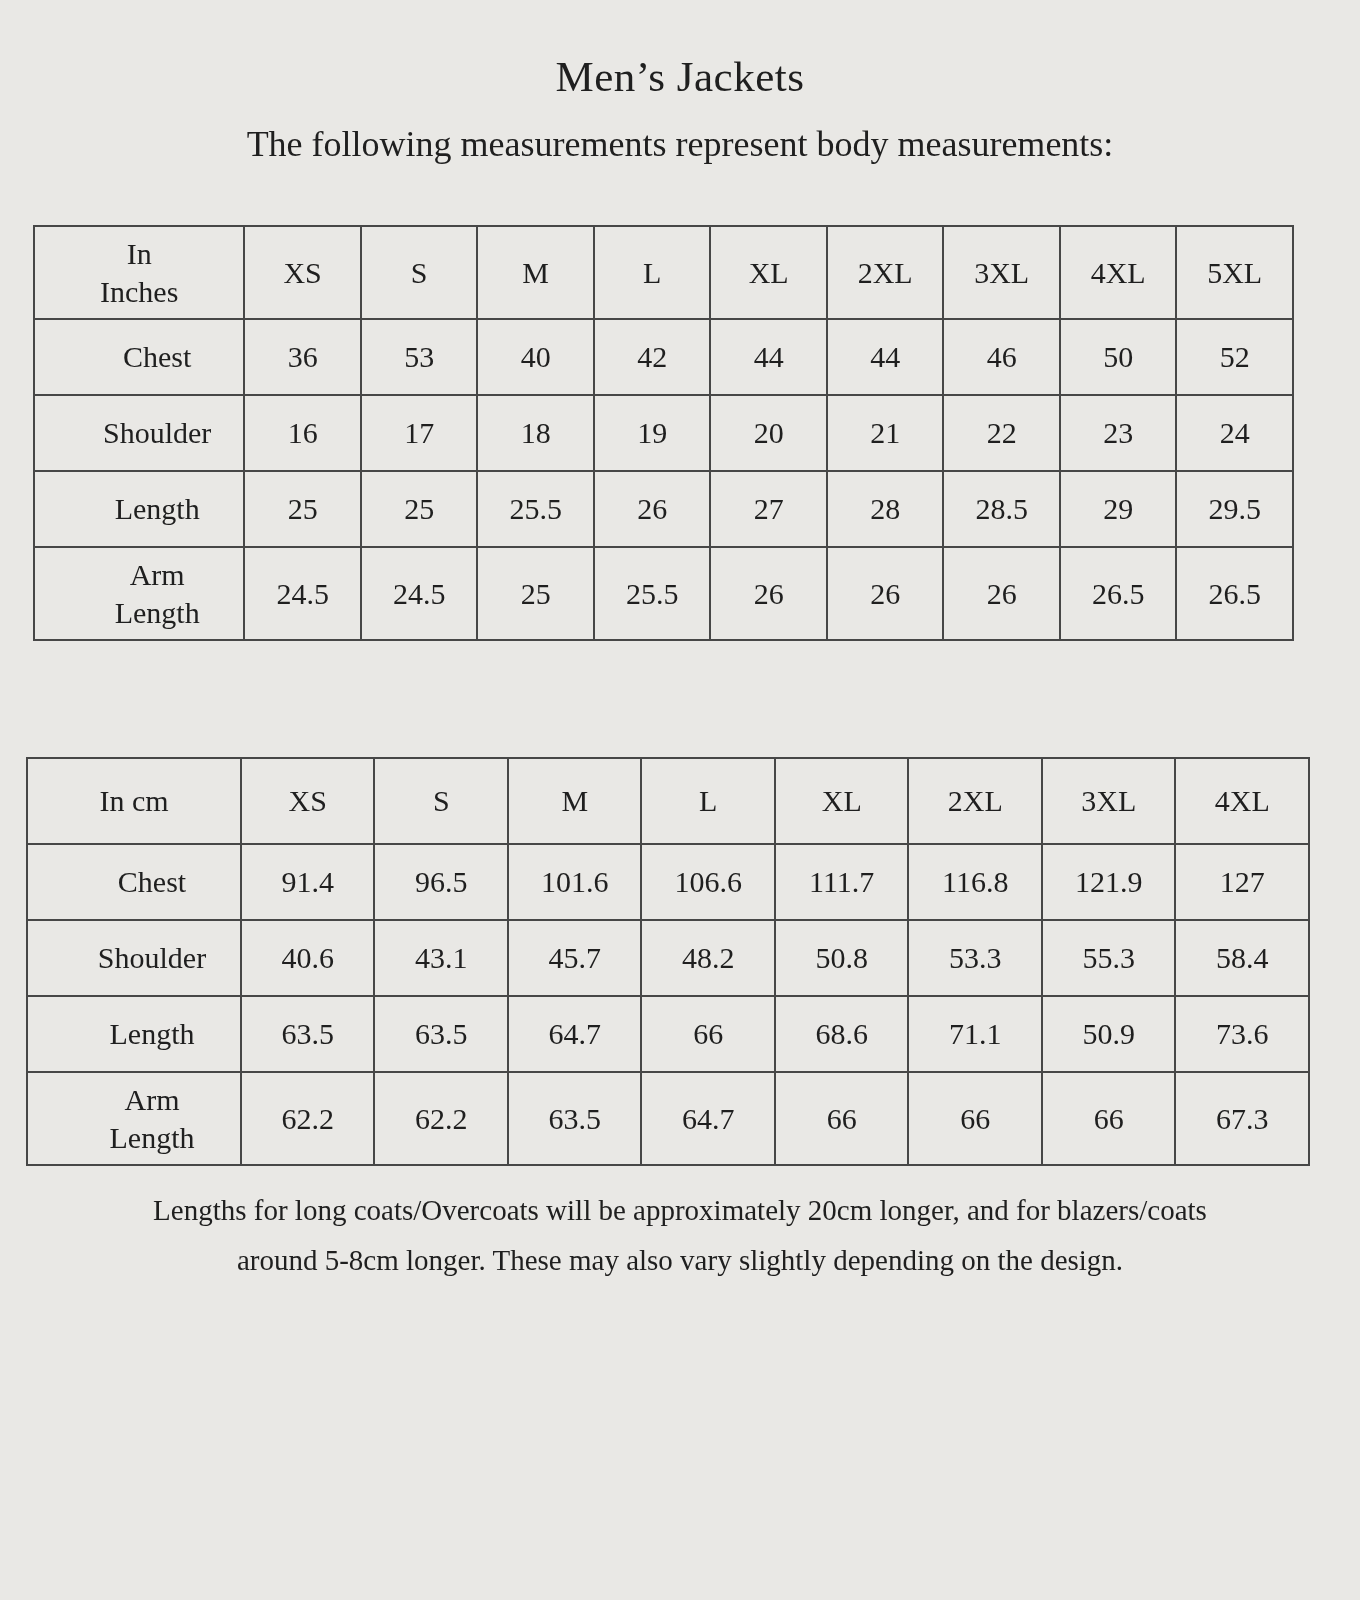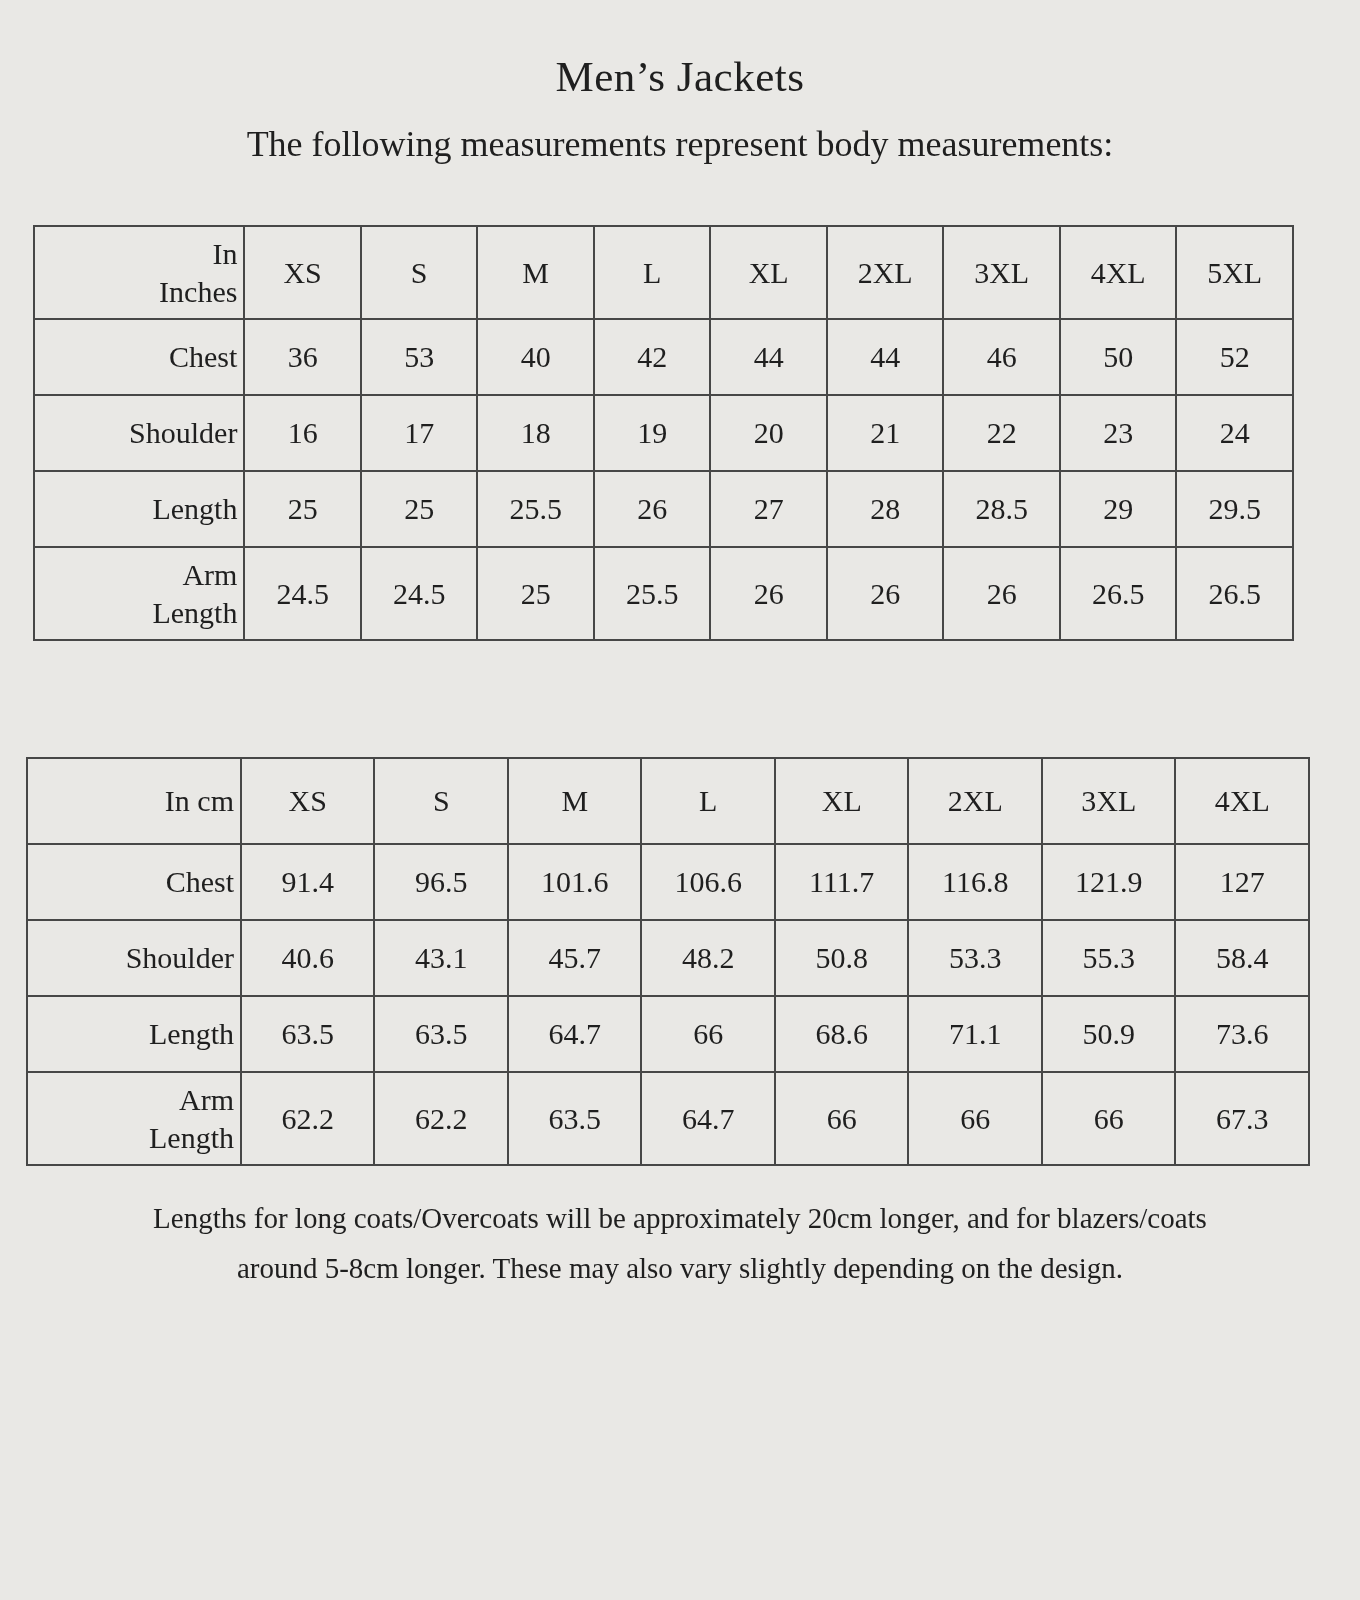--- a/index.html
+++ b/index.html
@@ -41,32 +41,32 @@
     text-align: center;
     vertical-align: middle;
     padding: 8px 6px;
     white-space: pre-line;
     line-height: 1.25;
   }
   table.size-table thead th { height: 68px; }
   table.size-table tbody th, table.size-table tbody td { height: 58px; }
   table.size-table th.label-col {
     width: 15.6%;
-    text-align: right;
+    text-align: center;
     padding-left: 42px;
   }
   thead th.label-col { text-align: right; padding-left: 6px !important; }
   .note {
     text-align: center;
     font-size: 29px;
     line-height: 1.72;
     white-space: pre-line;
     margin: 36px 40px 0 40px;
   }
-  .note2 { margin-top: 28px; }
+  .note2 { margin-top: 20px; }
 </style>
 </head>
 <body>
 
 <div class="page">
 
   <h1 class="title">Men’s Jackets</h1>
 
   <p class="subtitle">The following measurements represent body measurements:</p>
 

